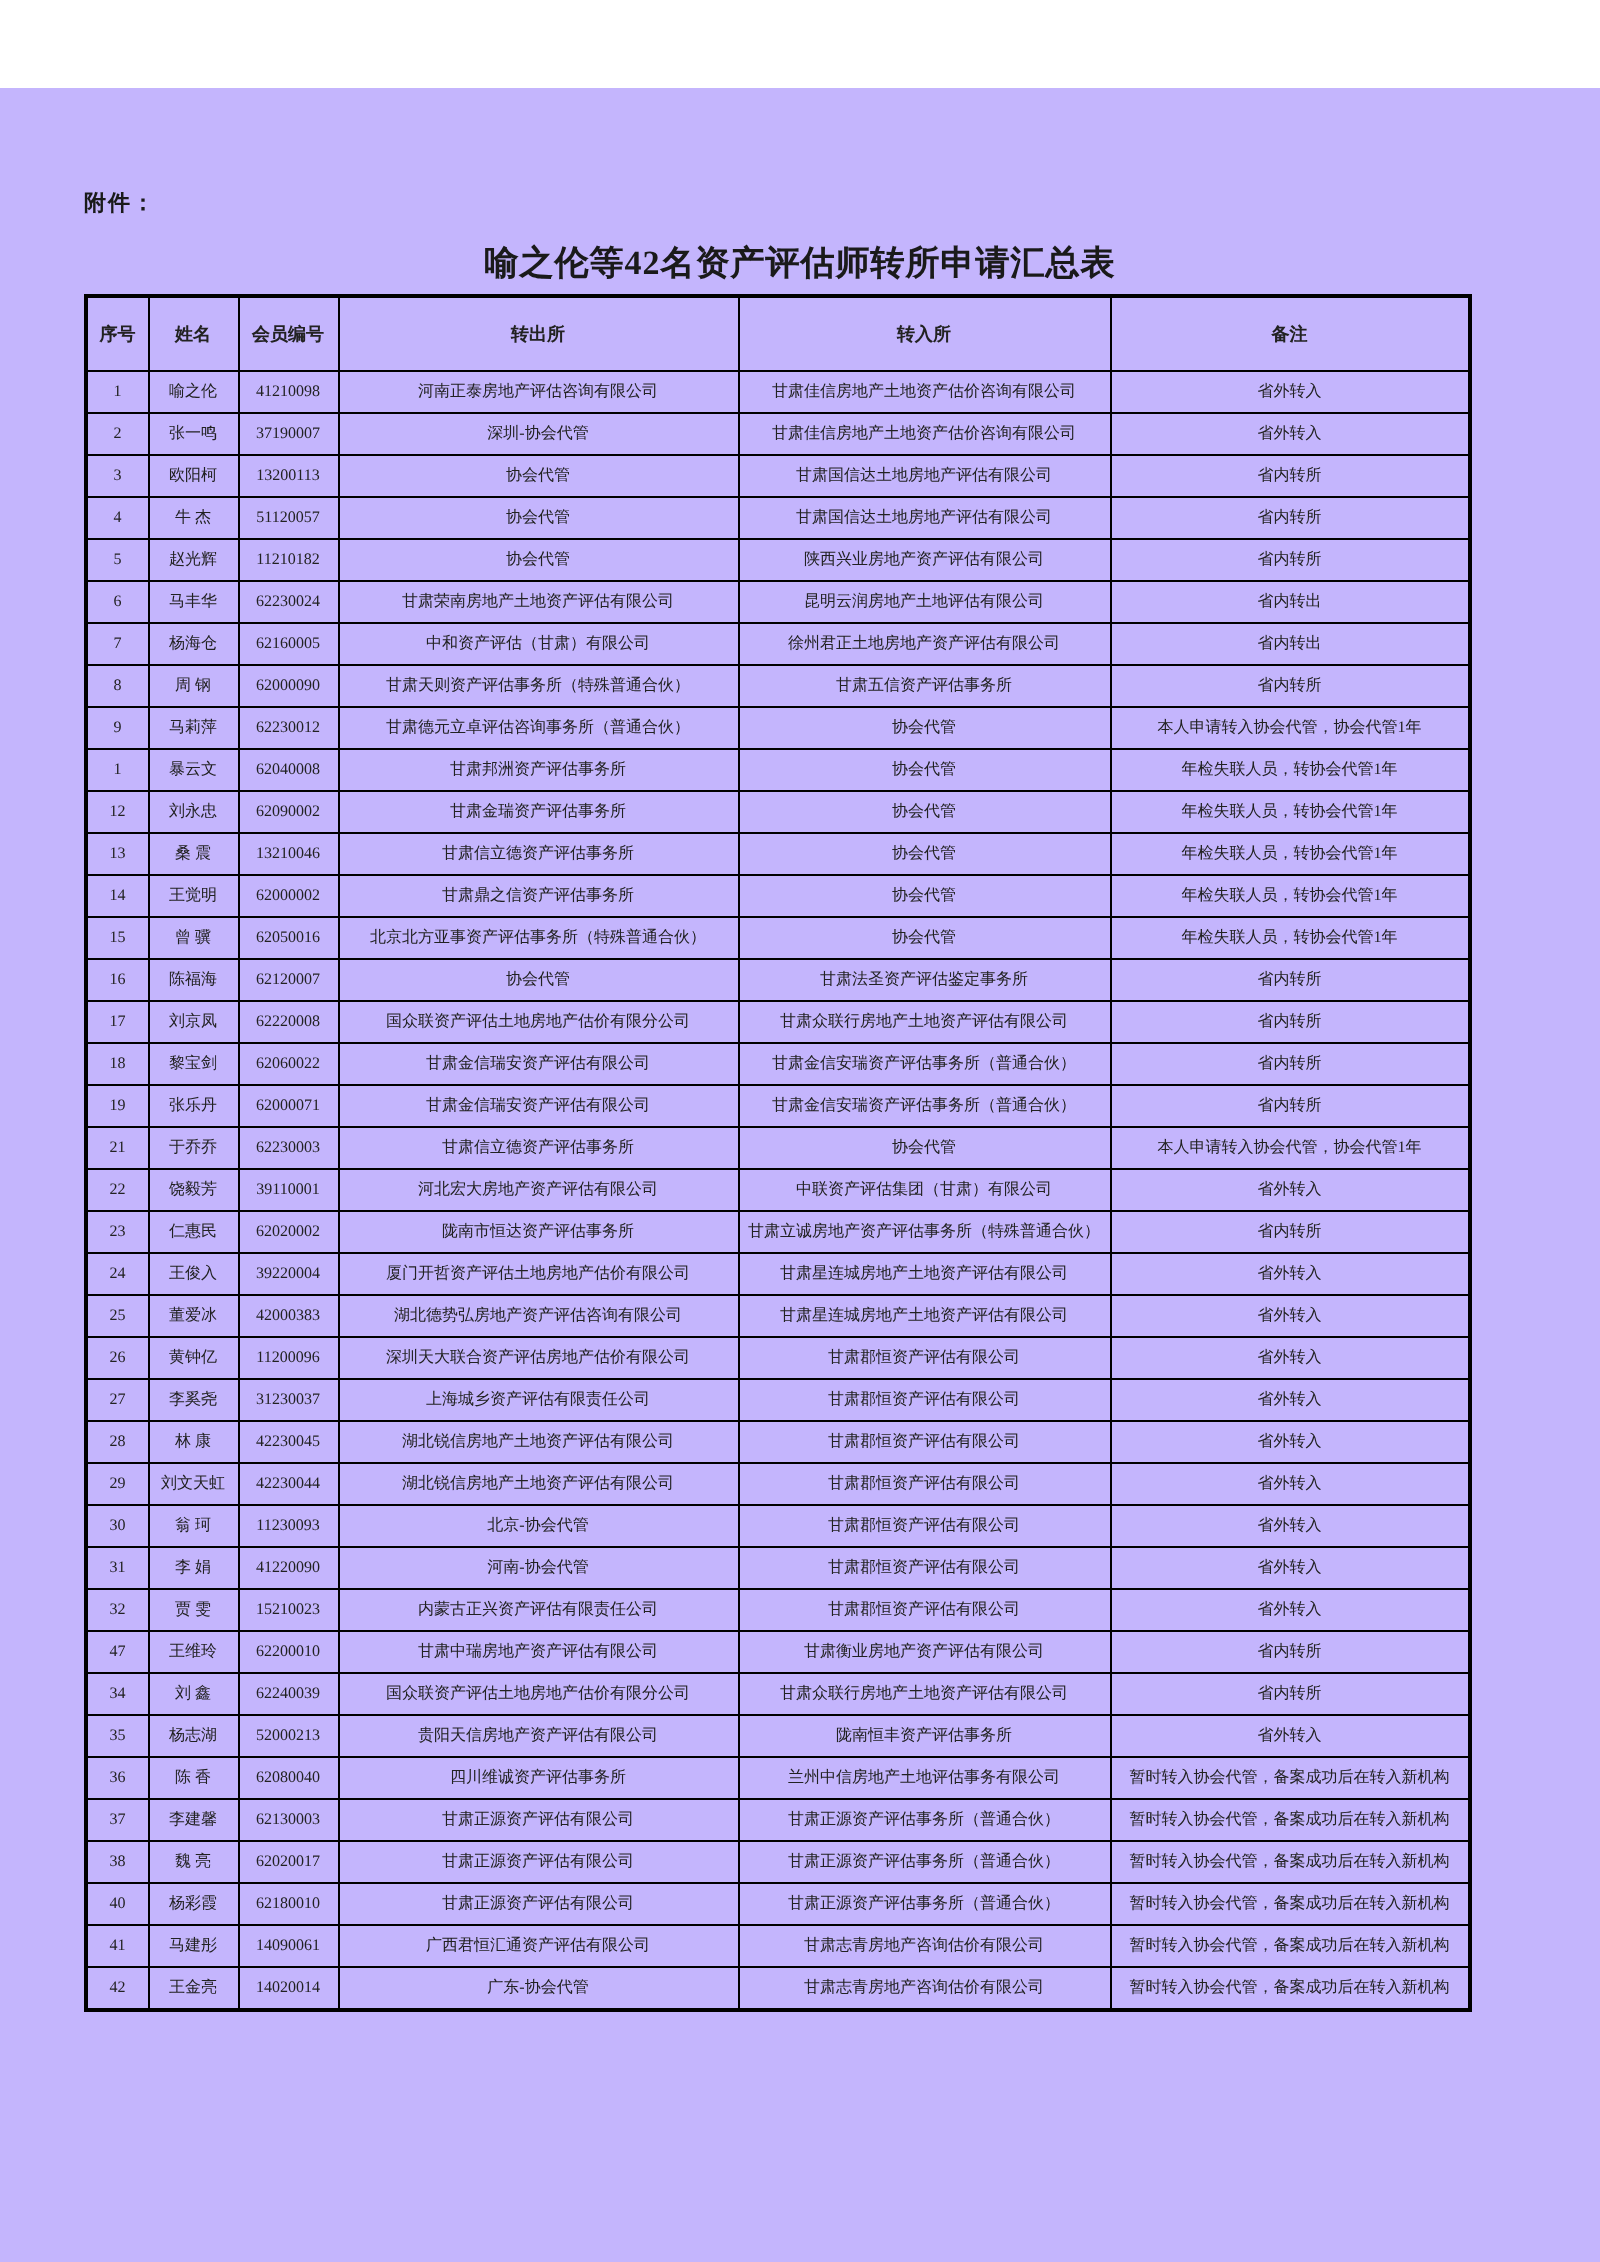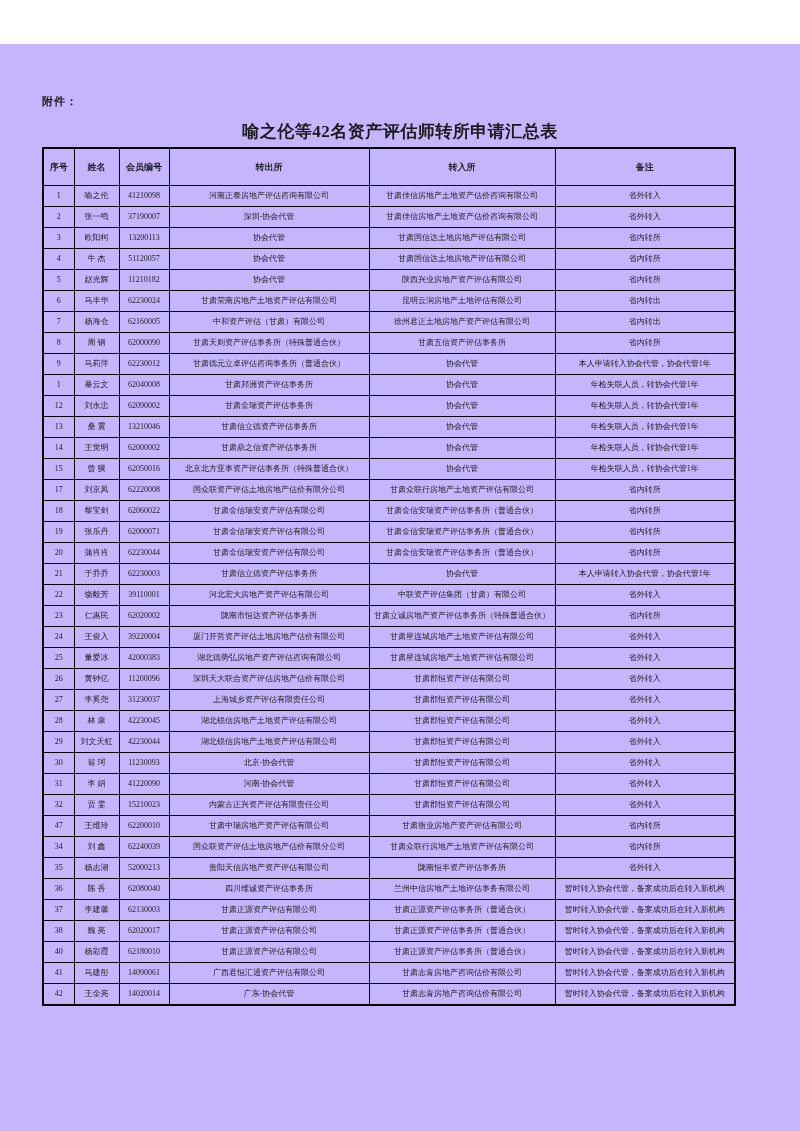--- a/index.html
+++ b/index.html
@@ -188,20 +188,28 @@
         </tr>
         <tr>
           <td>15</td>
           <td>曾 骥</td>
           <td>62050016</td>
           <td>北京北方亚事资产评估事务所（特殊普通合伙）</td>
           <td>协会代管</td>
           <td>年检失联人员，转协会代管1年</td>
         </tr>
         <tr>
+          <td>16</td>
+          <td>陈福海</td>
+          <td>62120007</td>
+          <td>协会代管</td>
+          <td>甘肃法圣资产评估鉴定事务所</td>
+          <td>省内转所</td>
+        </tr>
+        <tr>
           <td>17</td>
           <td>刘京凤</td>
           <td>62220008</td>
           <td>国众联资产评估土地房地产估价有限分公司</td>
           <td>甘肃众联行房地产土地资产评估有限公司</td>
           <td>省内转所</td>
         </tr>
         <tr>
           <td>18</td>
           <td>黎宝剑</td>
@@ -212,28 +220,20 @@
         </tr>
         <tr>
           <td>19</td>
           <td>张乐丹</td>
           <td>62000071</td>
           <td>甘肃金信瑞安资产评估有限公司</td>
           <td>甘肃金信安瑞资产评估事务所（普通合伙）</td>
           <td>省内转所</td>
         </tr>
         <tr>
-          <td>20</td>
-          <td>蒲肖肖</td>
-          <td>62230044</td>
-          <td>甘肃金信瑞安资产评估有限公司</td>
-          <td>甘肃金信安瑞资产评估事务所（普通合伙）</td>
-          <td>省内转所</td>
-        </tr>
-        <tr>
           <td>21</td>
           <td>于乔乔</td>
           <td>62230003</td>
           <td>甘肃信立德资产评估事务所</td>
           <td>协会代管</td>
           <td>本人申请转入协会代管，协会代管1年</td>
         </tr>
         <tr>
           <td>22</td>
           <td>饶毅芳</td>

